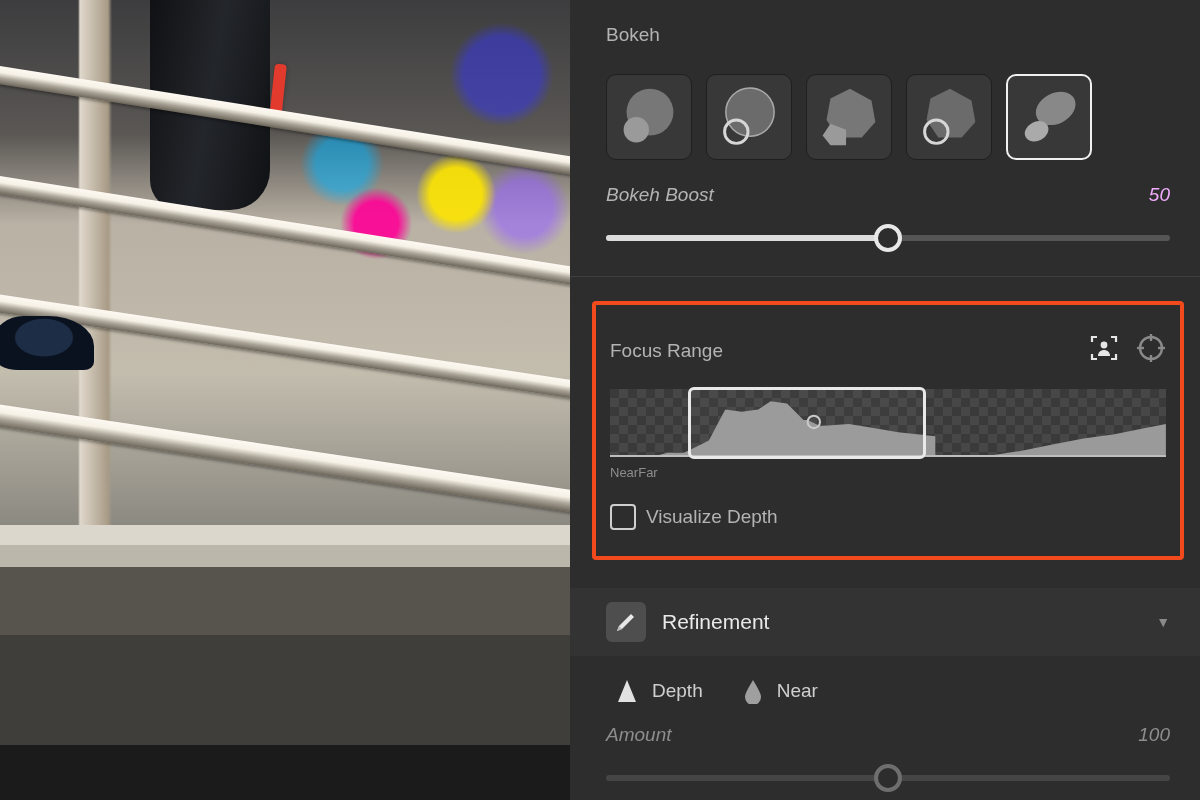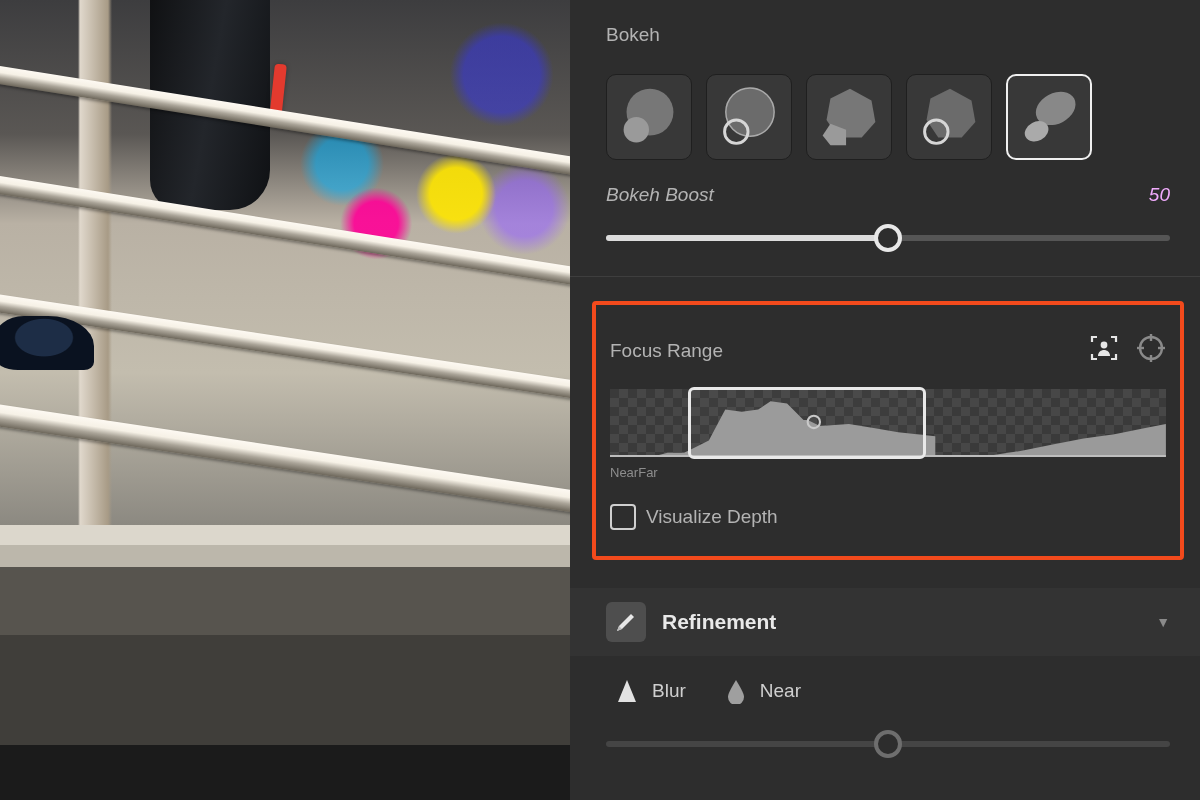--- a/index.html
+++ b/index.html
@@ -87,21 +87,21 @@
   }
   .axis { display: flex; color: #8d8d8d; font-size: 13px; margin-top: 8px; }
 
   .check-row { display: flex; align-items:center; gap: 10px; margin-top: 24px; }
   .checkbox { width: 26px; height: 26px; border: 2.5px solid #cfcfcf; border-radius: 4px; background: transparent; }
 
   
   .refine-section { margin-top: 28px; }
   .refine-header { display: flex; align-items: center; gap: 16px; background: #333; margin: 0 -30px 0 -36px; padding: 14px 30px 14px 36px; }
   .brush-badge { width: 40px; height: 40px; background: #4e4e4e; border-radius: 6px; display:flex; align-items:center; justify-content:center; }
-  .refine-title { color: #e9e9e9; font-weight: 700; font-size: 21px; flex:1; }
+  .refine-title { color: #e9e9e9; font-weight: 400; font-size: 21px; flex:1; }
   .disclosure { color: #8a8a8a; font-size: 14px; }
   .tool-row { display: flex; gap: 40px; align-items: center; margin: 22px 0 20px 10px; color: #cfcfcf; }
   .tool { display: flex; align-items:center; gap: 14px; cursor: pointer; }
 </style>
 </head>
 <body>
 
 <div class="preview-wrap">
   <div class="preview">
     <div class="photo"></div>
@@ -220,29 +220,33 @@
       </span>
       <span class="refine-title">Refinement</span>
       <span class="disclosure">▼</span>
     </div>
 
     <div class="tool-row">
       <div class="tool">
         <svg width="22" height="26" viewBox="0 0 22 26">
             <polygon points="11,2 20,24 2,24" fill="#e2e2e2"></polygon>
           </svg>
-        <span>Blur</span>
+        <span>Depth</span>
       </div>
       <div class="tool">
         <svg width="20" height="26" viewBox="0 0 20 26">
             <path d="M10 2 C16 12 18 16 18 19a8 8 0 0 1-16 0c0-3 2-7 8-17z" fill="#9f9f9f"></path>
           </svg>
         <span>Near</span>
       </div>
     </div>
 
+    <div class="label-row" style="color:#8d8d8d">
+      <span>Amount</span>
+      <span>100</span>
+    </div>
     <div class="slider" style="opacity:0.6">
       <div class="track"></div>
       <div class="thumb" style="left:50%; border-color:#9a9a9a"></div>
     </div>
   </div>
 
 </div>
 
 </body></html>

